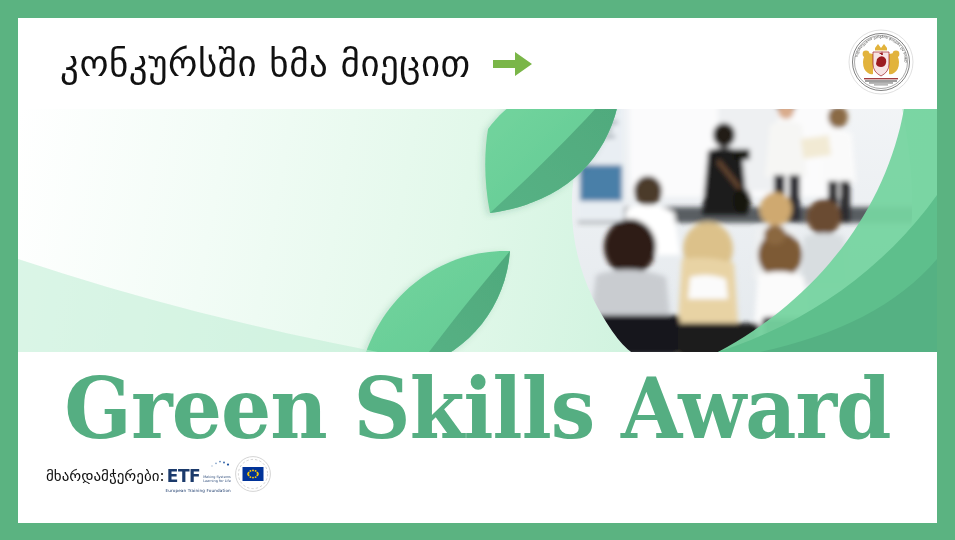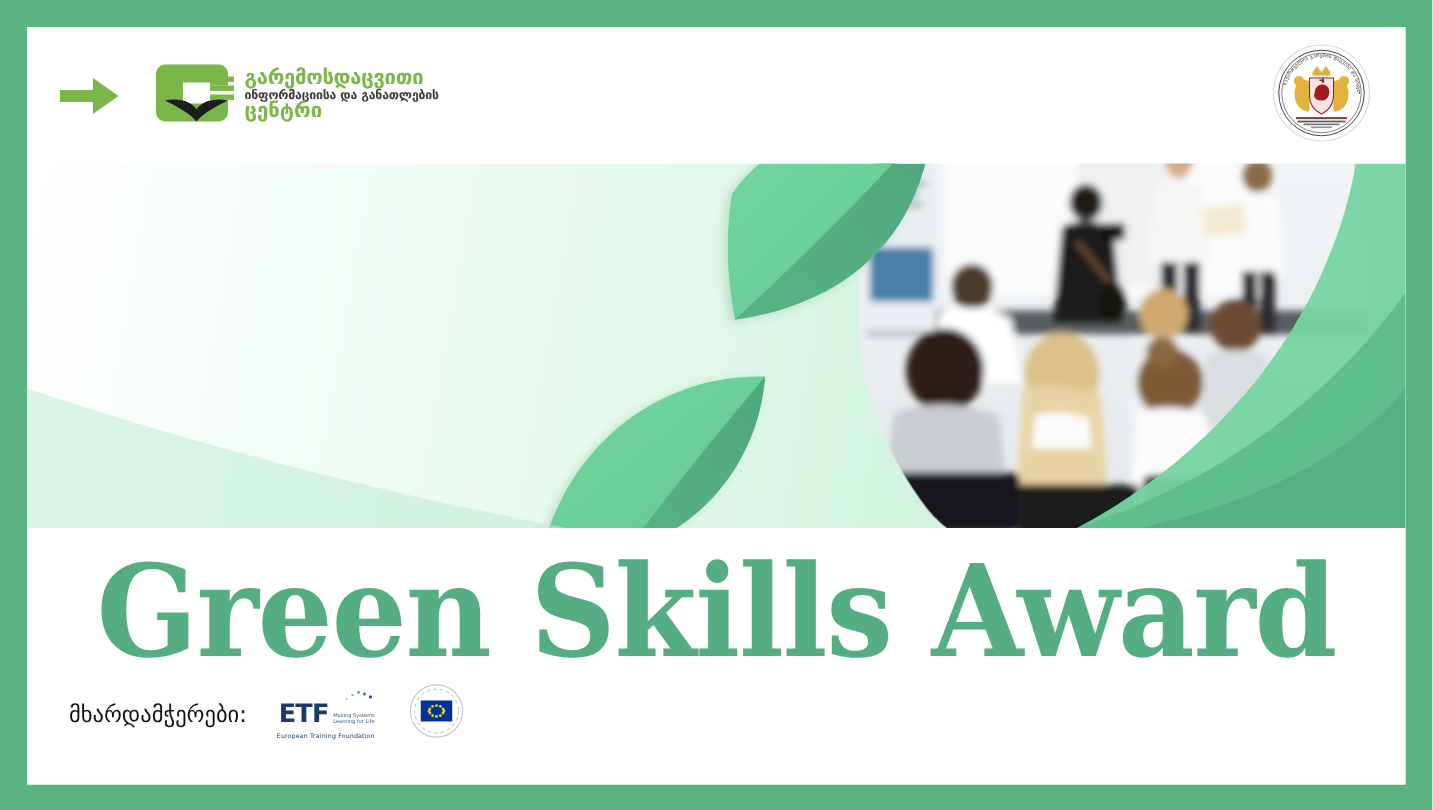--- a/index.html
+++ b/index.html
@@ -56,21 +56,21 @@
   #award-title {
     position:absolute; left:0; right:0; top:14px;
     text-align:center;
     font-family:"DejaVu Serif","Liberation Serif",serif;
     font-weight:bold; font-size:85px; line-height:1;
     color:#55AE82; letter-spacing:-1px;
     transform:scaleX(0.93); transform-origin:center;
   }
   #supporters {
     position:absolute; left:28px; bottom:26px;
-    display:flex; align-items:center; gap:20px;
+    display:flex; align-items:center; gap:1px;
   }
   #supporters-label { font-size:15px; color:#111; white-space:nowrap; }
 
   
   #etf-logo { display:flex; flex-direction:column; align-items:flex-end; }
   #etf-row { display:flex; align-items:flex-end; }
   #etf-word { font-family:"DejaVu Sans","Liberation Sans",sans-serif;
     font-weight:bold; font-size:17px; color:#1b3a6b; letter-spacing:-0.5px; line-height:1; }
   #etf-tag { font-size:3.4px; color:#33507d; line-height:1.25; margin-left:3px; margin-bottom:1px;}
   #etf-sub { font-size:4.2px; color:#1b3a6b; margin-top:3px; letter-spacing:0.1px;}
@@ -187,43 +187,28 @@
           <path d="M919,0 L919,243 L700,243 C800,190 868,100 886,0 Z" fill="#76D4A0" opacity="0.95"></path>
           <path d="M919,86 L919,243 L700,243 C790,214 866,160 919,86 Z" fill="#5EBF8C"></path>
           <path d="M919,150 L919,243 L742,243 C820,226 880,196 919,150 Z" fill="#55B183"></path>
         </g>
 
         <path d="M0,243 L0,150 C120,190 240,220 360,243 Z" fill="#BDEDD3" opacity="0.55"></path>
       </svg>
     </div>
 
     <div id="header">
+      <div id="headline">კონკურსში ხმა მიეცით</div>
 
       <span id="arrow-icon">
         <svg width="40" height="26" viewBox="0 0 40 26">
           <path d="M0,9 L22,9 L22,1 L39,13 L22,25 L22,17 L0,17 Z" fill="#7AB648"></path>
         </svg>
       </span>
 
-      <div id="eiec-logo">
-        <span id="eiec-mark">
-          <svg width="54" height="54" viewBox="0 0 54 54">
-            <path d="M6,8 H42 A6,6 0 0 1 48,14 V22 H36 V20 H18 V34 H36 V32 H48 V40 A6,6 0 0 1 42,46 H6 A6,6 0 0 1 0,40 V14 A6,6 0 0 1 6,8 Z" fill="#7AB648"></path>
-            <rect x="36" y="16" width="16" height="3.6" fill="#7AB648"></rect>
-            <rect x="36" y="22" width="16" height="3.6" fill="#7AB648"></rect>
-            <rect x="36" y="28" width="16" height="3.6" fill="#7AB648"></rect>
-            <path d="M6,32 C16,30 24,33 27,38 C30,33 38,30 48,32 C40,36 32,40 27,46 C22,40 14,36 6,32 Z" fill="#1d1d1b"></path>
-          </svg>
-        </span>
-        <span id="eiec-text">
-          <div id="eiec-l1">გარემოსდაცვითი</div>
-          <div id="eiec-l2">ინფორმაციისა და განათლების</div>
-          <div id="eiec-l3">ცენტრი</div>
-        </span>
-      </div>
 
       <span id="ministry-emblem">
         <svg width="66" height="66" viewBox="0 0 66 66">
           <circle cx="33" cy="33" r="32" fill="#ffffff" stroke="#d8d8d8" stroke-width="0.8"></circle>
           <circle cx="33" cy="33" r="28.5" fill="none" stroke="#2b2b2b" stroke-width="0.6"></circle>
           <circle cx="33" cy="33" r="26.5" fill="none" stroke="#2b2b2b" stroke-width="0.4"></circle>
 
           <path id="arcTop" d="M9,33 A24,24 0 0 1 57,33" fill="none"></path>
           <text font-size="3.1" fill="#1d1d1b" letter-spacing="0.15">
             <textPath href="#arcTop" startOffset="7%">საქართველოს გარემოს დაცვისა და სოფლის</textPath>

